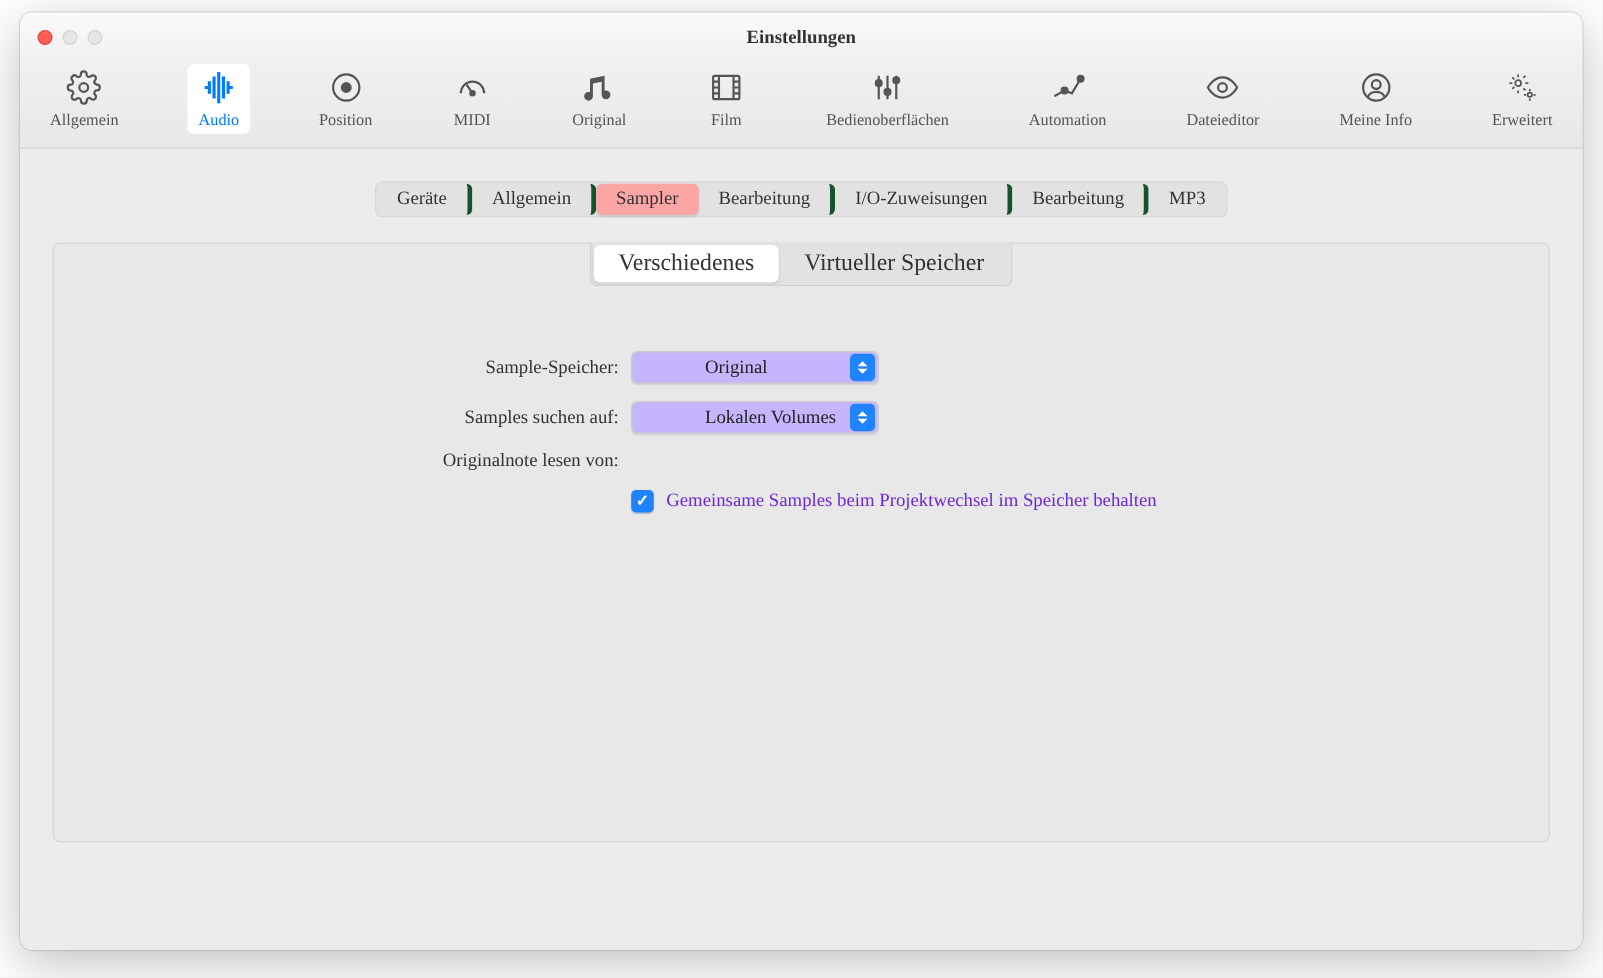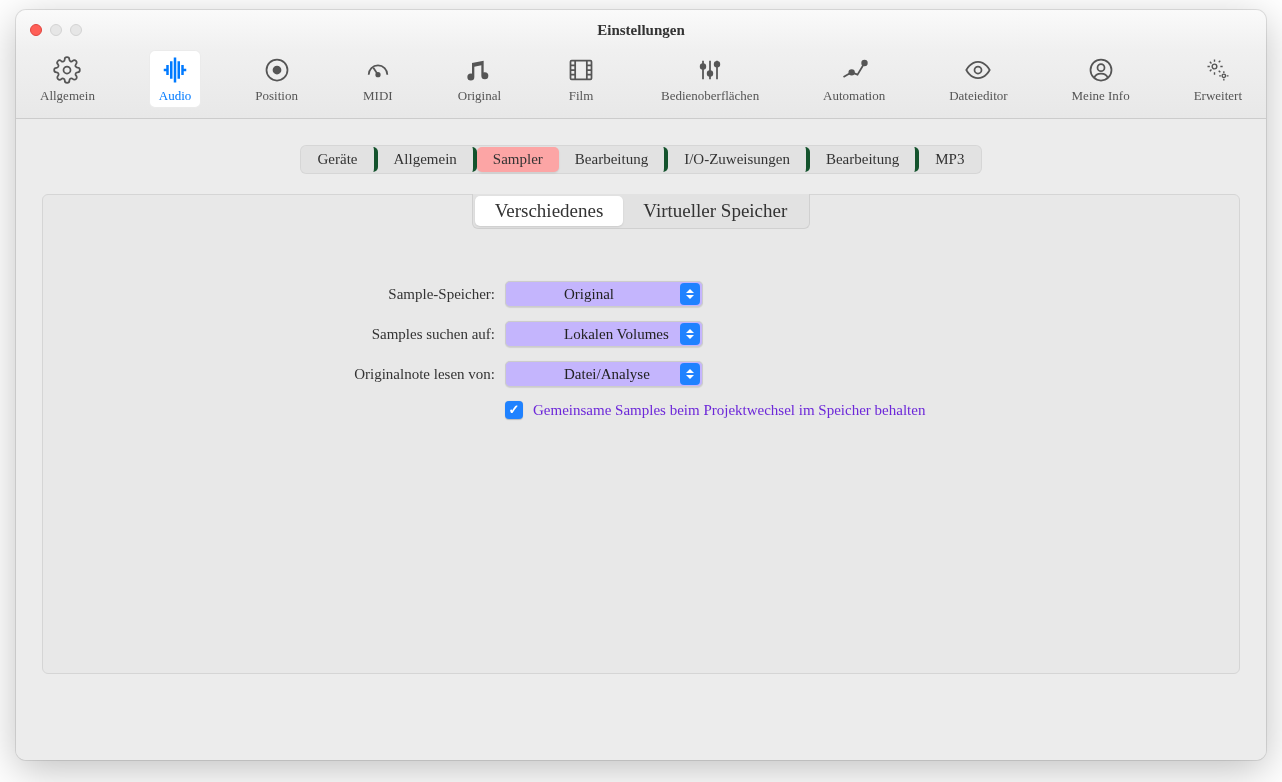--- a/index.html
+++ b/index.html
@@ -366,24 +366,20 @@
         </div>
         <div class="row">
           <div class="label">Samples suchen auf:</div>
           <div class="popup">
             <span class="val">Lokalen Volumes</span>
             <span class="arrows"></span>
           </div>
         </div>
         <div class="row">
           <div class="label">Originalnote lesen von:</div>
-          <div class="popup">
-            <span class="val">Datei/Analyse</span>
-            <span class="arrows"></span>
-          </div>
         </div>
         <div class="check-row">
           <div class="checkbox">✓</div>
           <div class="check-label">Gemeinsame Samples beim Projektwechsel im Speicher behalten</div>
         </div>
       </div>
     </div>
   </div>
 </div>
 

